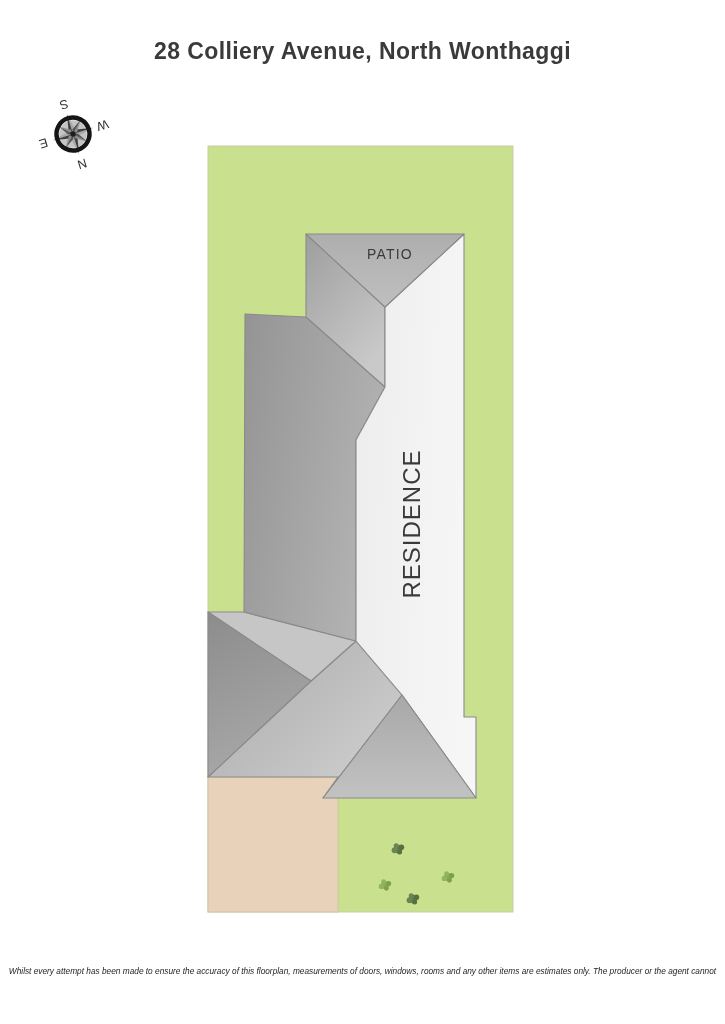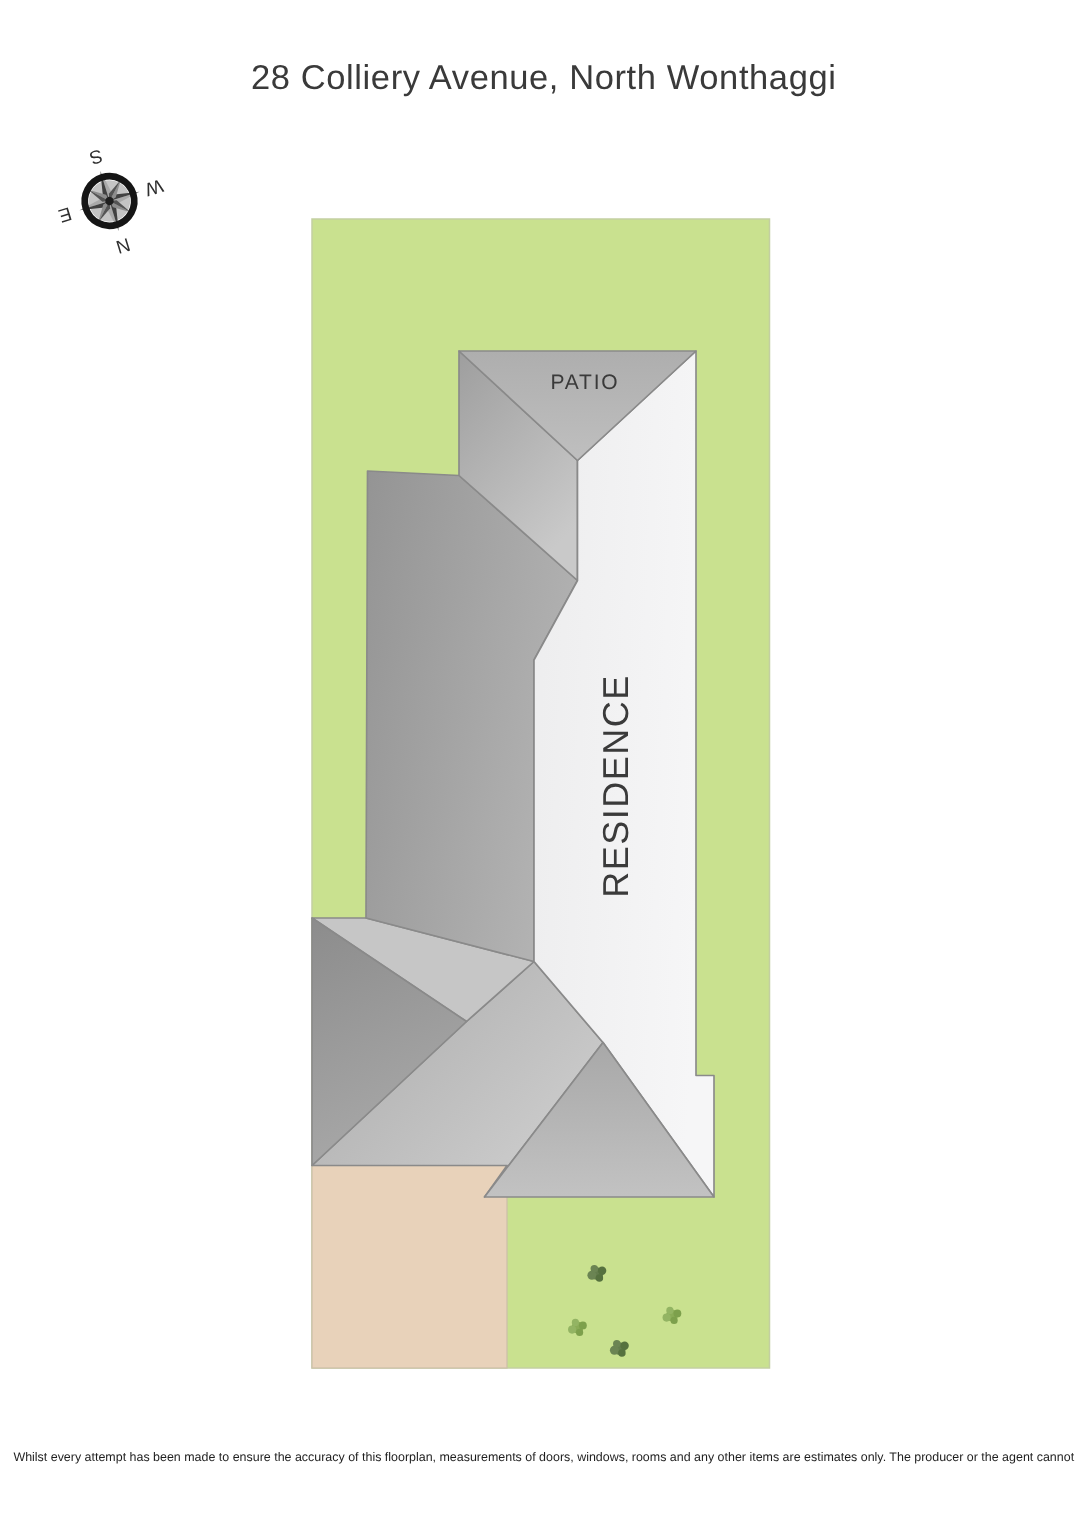--- a/index.html
+++ b/index.html
@@ -4,39 +4,39 @@
 <style>
   html,body{margin:0;padding:0;}
   body{
     width:725px;height:1024px;position:relative;overflow:hidden;
     background:#ffffff;
     font-family:"Liberation Sans", sans-serif;
   }
   .page-title{
     position:absolute;top:38px;left:0;width:725px;
     text-align:center;
-    font-size:23px;font-weight:400;letter-spacing:.4px;
+    font-size:23px;font-weight:700;letter-spacing:.4px;
     color:#3a3a3a;margin:0;
   }
   svg.plan{position:absolute;top:0;left:0;}
   .roof{stroke:#8a8a8a;stroke-width:1.1;stroke-linejoin:round;}
   .plan-label{
     font-family:"Liberation Sans", sans-serif;
     fill:#3a3a3a;
   }
   .patio-label{font-size:14px;letter-spacing:1.2px;}
   .residence-label{font-size:24px;letter-spacing:1px;}
   .compass-letter{
     font-family:"Liberation Sans", sans-serif;
     font-size:12.5px;fill:#2f2f2f;
   }
   .footer{
     position:absolute;top:966px;left:0;width:725px;
     text-align:center;
-    font-size:8.3px;line-height:1.34;color:#1e1e1e;
+    font-size:8.3px;line-height:1.34;color:#1e1e1e;font-style:italic;
   }
   .footer div{white-space:nowrap;}
 </style>
 </head>
 <body>
 
 <h1 class="page-title">28 Colliery Avenue, North Wonthaggi</h1>
 
 <svg class="plan" width="725" height="1024" viewBox="0 0 725 1024">
   <defs>

